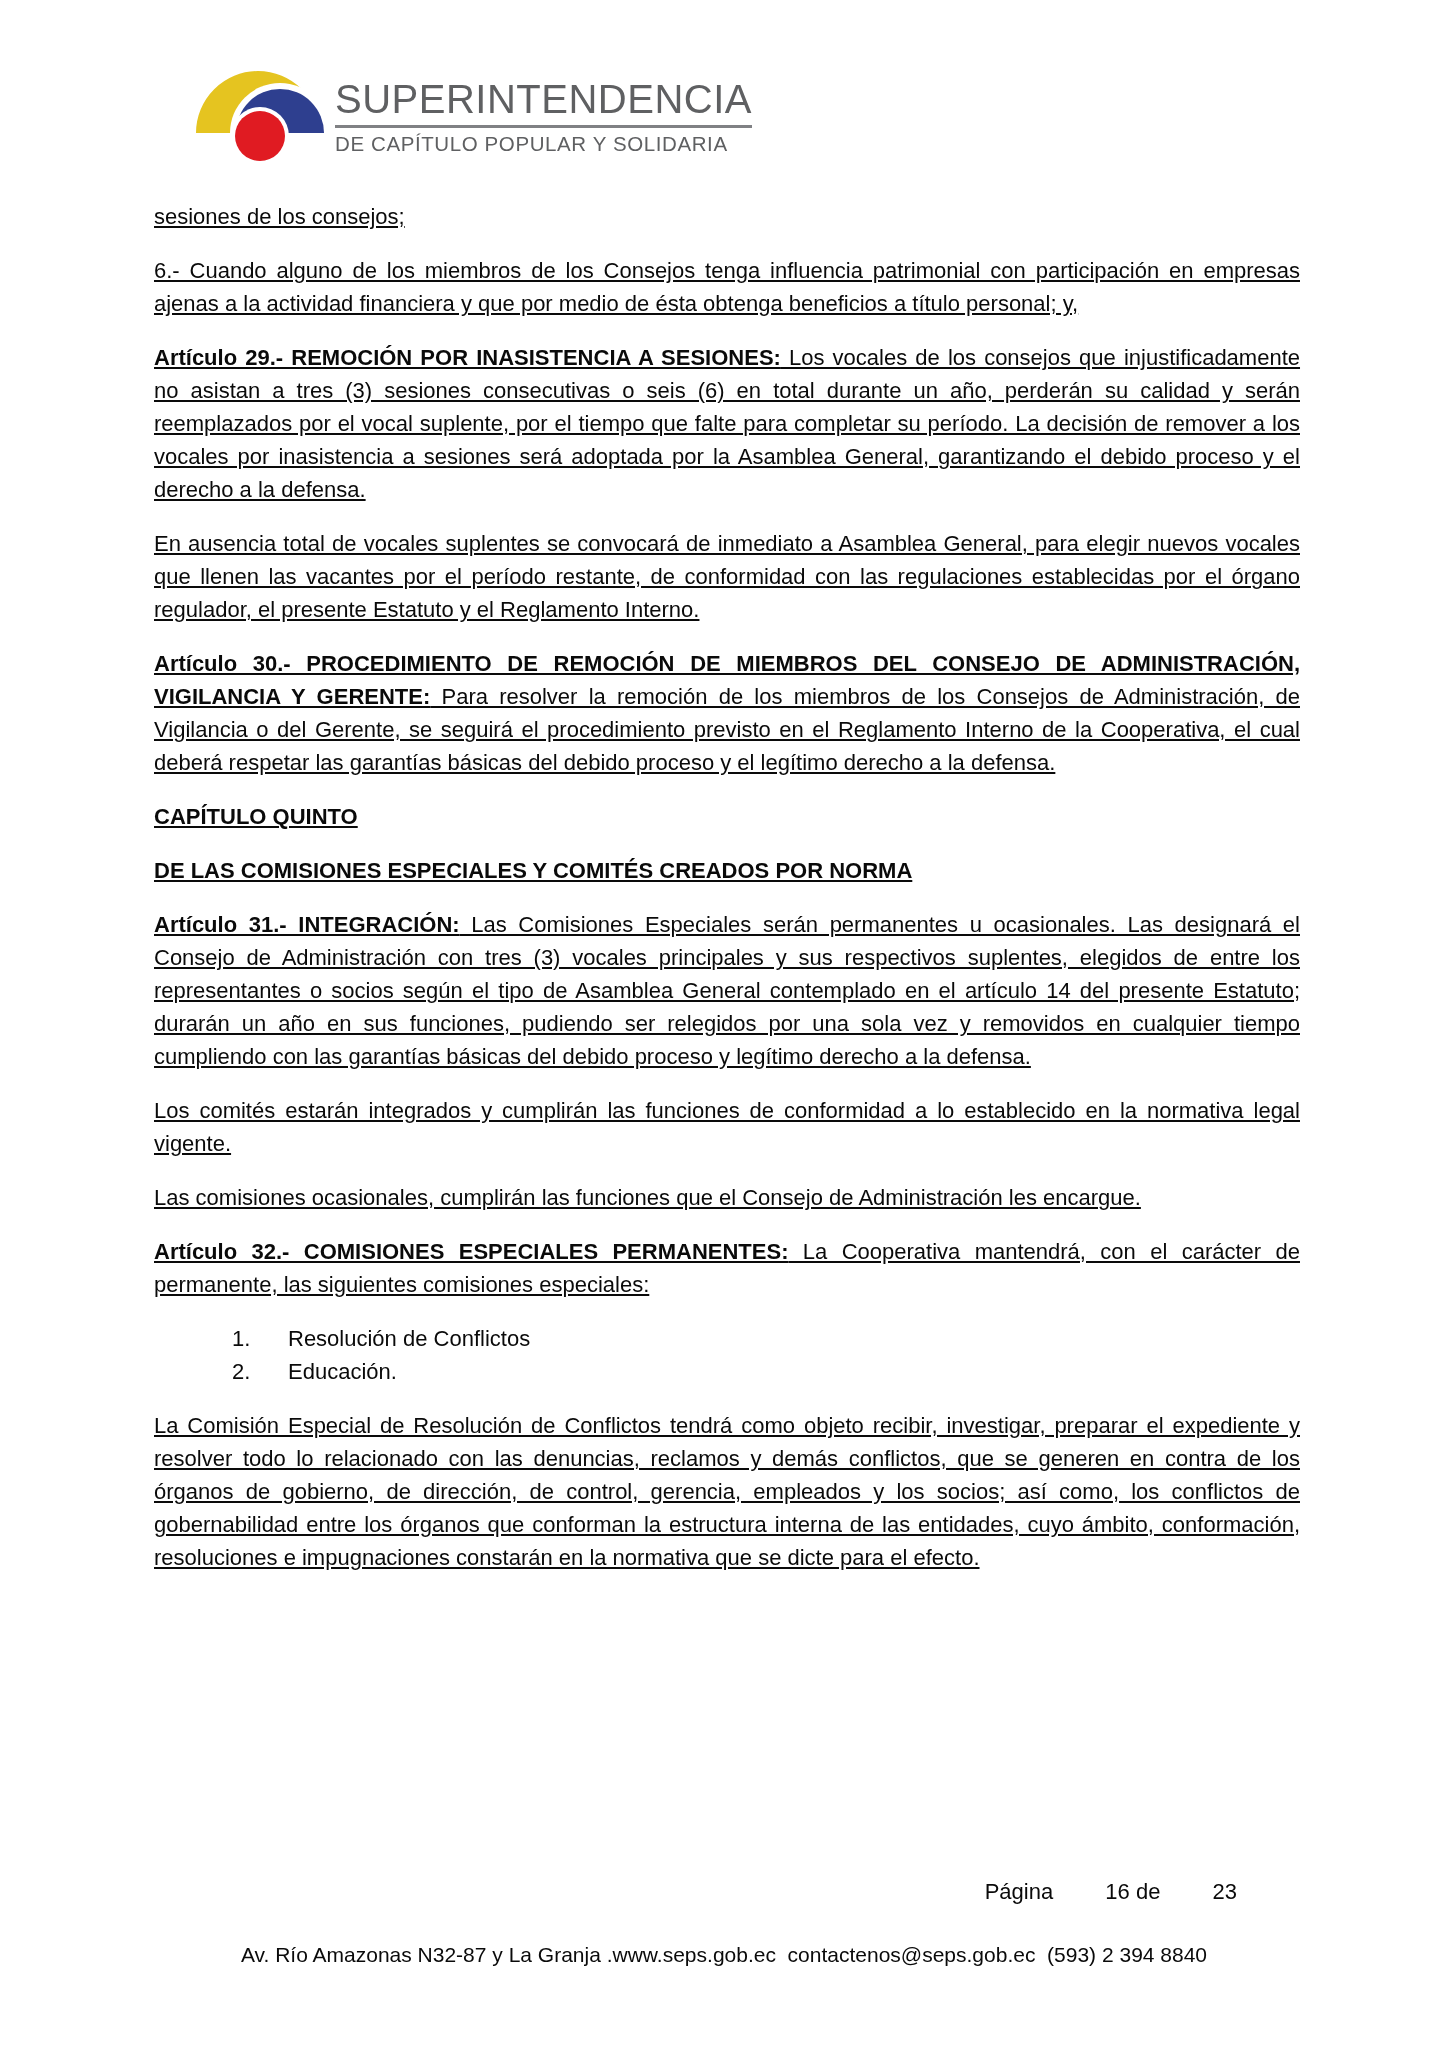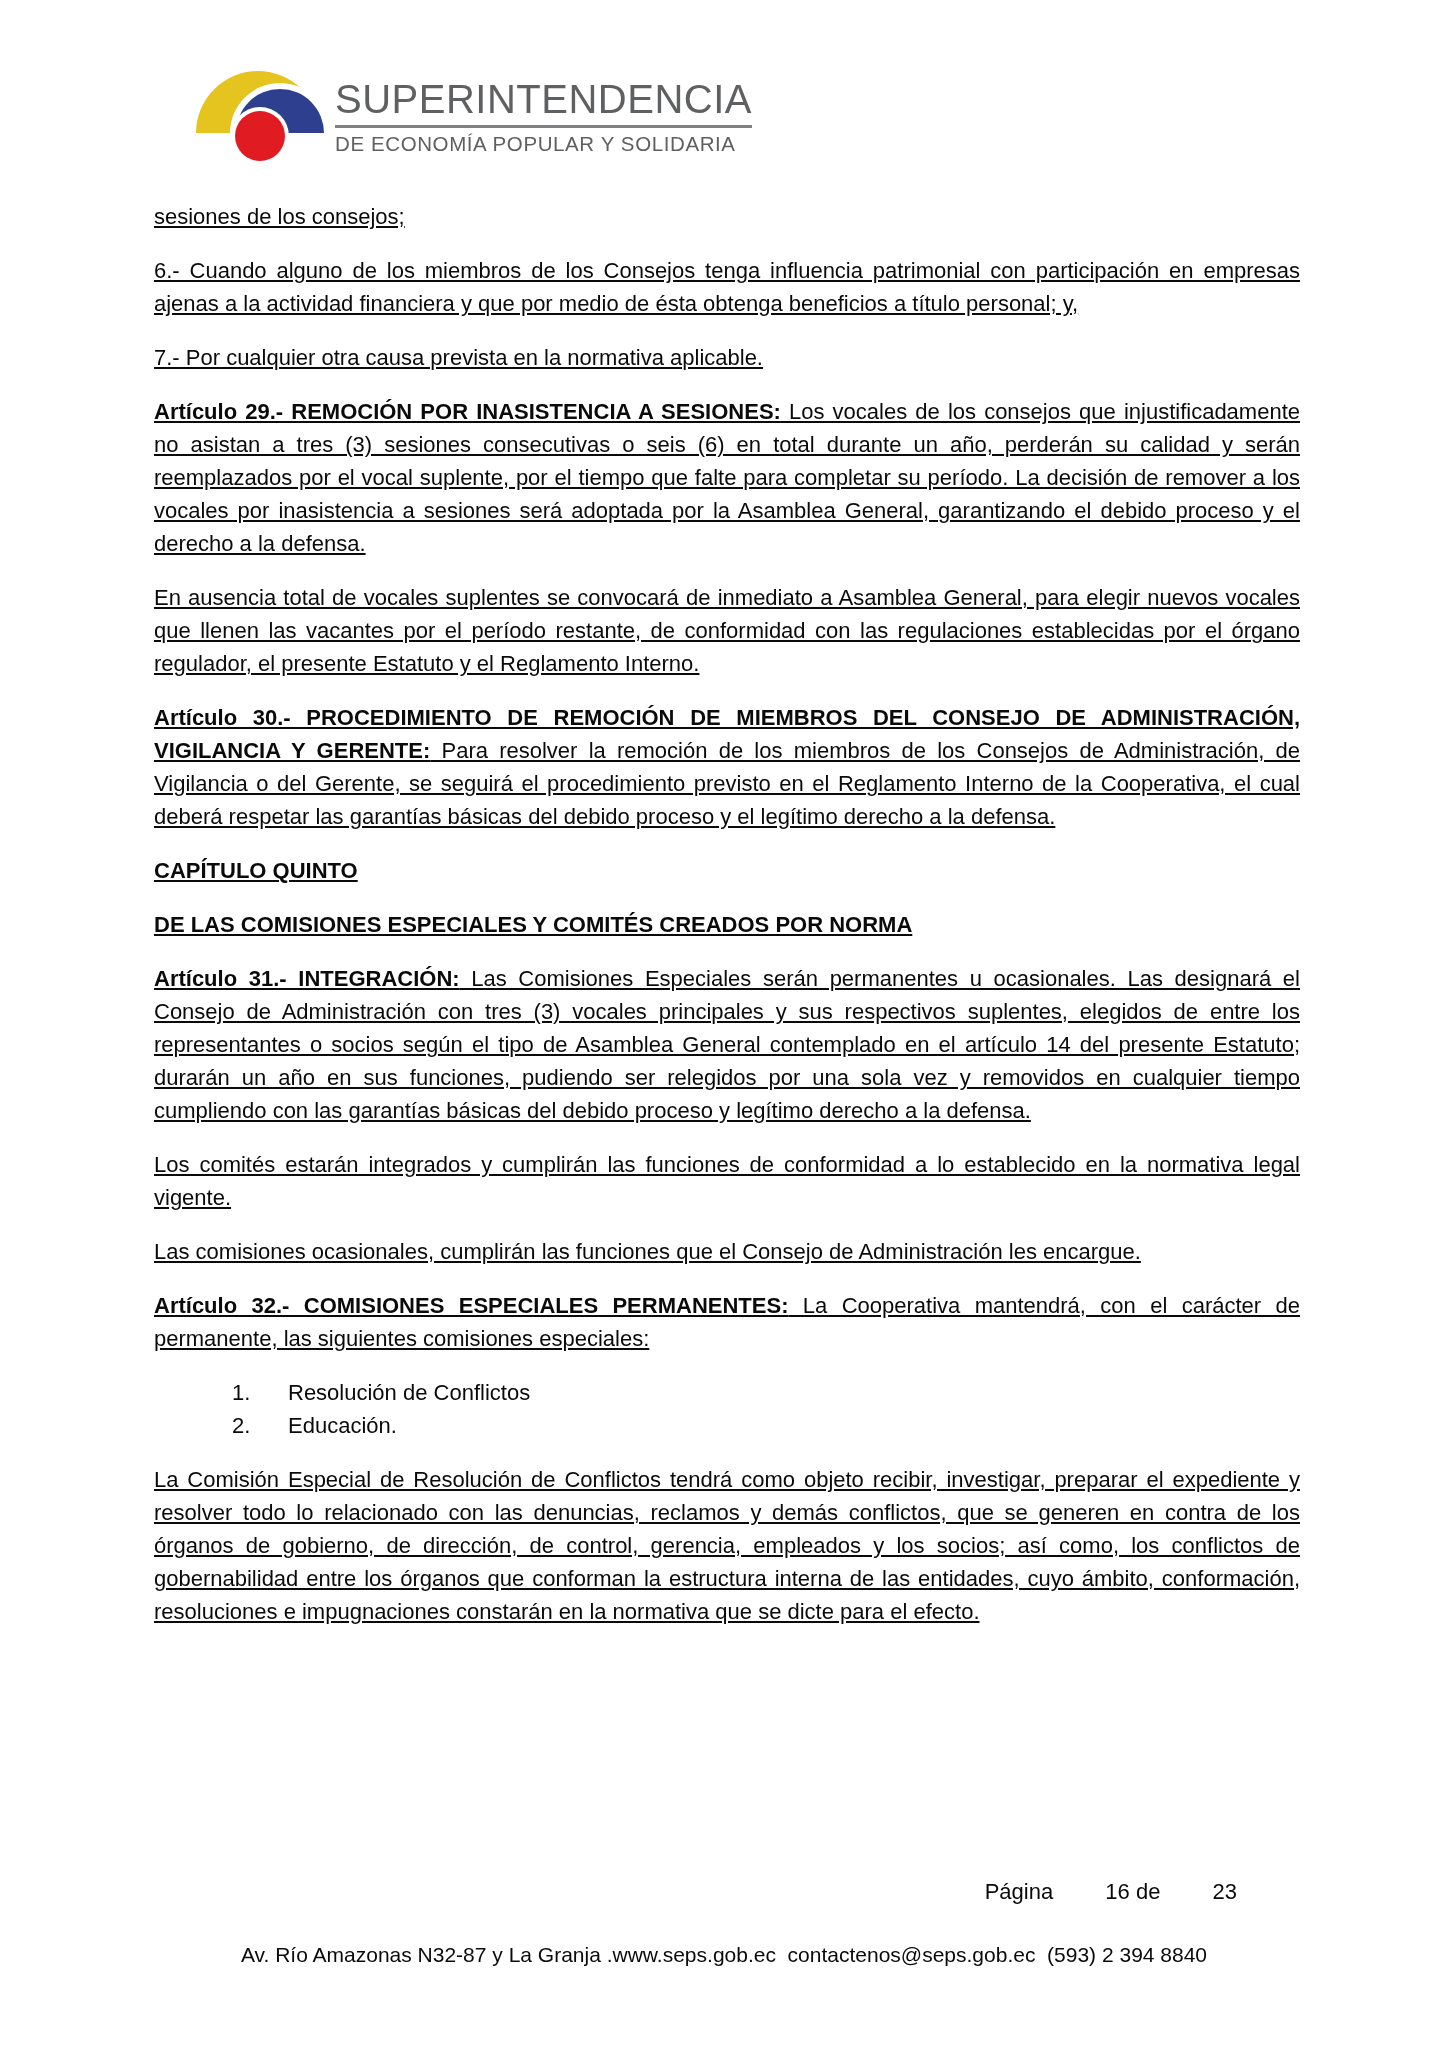--- a/index.html
+++ b/index.html
@@ -78,31 +78,30 @@
   <header class="doc-header">
     <svg class="logo-mark" viewBox="0 0 135 95" aria-hidden="true">
       <path d="M 6 67 A 62 62 0 0 1 130 67 Z" fill="#E5C420"></path>
       <path d="M 40 67 A 50 50 0 0 1 140 67 Z" fill="#ffffff"></path>
       <path d="M 46 67 A 44 44 0 0 1 134 67 Z" fill="#2E3F8F"></path>
       <circle cx="70" cy="70" r="29" fill="#ffffff"></circle>
       <circle cx="70" cy="70" r="25" fill="#E01B22"></circle>
     </svg>
     <div class="org-text">
       <div class="org-name">SUPERINTENDENCIA</div>
-      <div class="org-subtitle">DE ECONOMÍA POPULAR Y SOLIDARIA</div>
+      <div class="org-subtitle">DE CAPÍTULO POPULAR Y SOLIDARIA</div>
     </div>
   </header>
 
   <main class="doc-body">
 
     <p class="para">sesiones de los consejos;</p>
 
     <p class="para">6.- Cuando alguno de los miembros de los Consejos tenga influencia patrimonial con participación en empresas ajenas a la actividad financiera y que por medio de ésta obtenga beneficios a título personal; y,</p>
 
-    <p class="para">7.- Por cualquier otra causa prevista en la normativa aplicable.</p>
 
     <p class="para"><b class="lead">Artículo 29.- REMOCIÓN POR INASISTENCIA A SESIONES:</b><span> Los vocales de los consejos que injustificadamente no asistan a tres (3) sesiones consecutivas o seis (6) en total durante un año, perderán su calidad y serán reemplazados por el vocal suplente, por el tiempo que falte para completar su período. La decisión de remover a los vocales por inasistencia a sesiones será adoptada por la Asamblea General, garantizando el debido proceso y el derecho a la defensa.</span></p>
 
     <p class="para">En ausencia total de vocales suplentes se convocará de inmediato a Asamblea General, para elegir nuevos vocales que llenen las vacantes por el período restante, de conformidad con las regulaciones establecidas por el órgano regulador, el presente Estatuto y el Reglamento Interno.</p>
 
     <p class="para"><b class="lead">Artículo 30.- PROCEDIMIENTO DE REMOCIÓN DE MIEMBROS DEL CONSEJO DE ADMINISTRACIÓN, VIGILANCIA Y GERENTE:</b><span> Para resolver la remoción de los miembros de los Consejos de Administración, de Vigilancia o del Gerente, se seguirá el procedimiento previsto en el Reglamento Interno de la Cooperativa, el cual deberá respetar las garantías básicas del debido proceso y el legítimo derecho a la defensa.</span></p>
 
     <p class="para center-bold">CAPÍTULO QUINTO</p>
 
     <p class="para center-bold">DE LAS COMISIONES ESPECIALES Y COMITÉS CREADOS POR NORMA</p>

